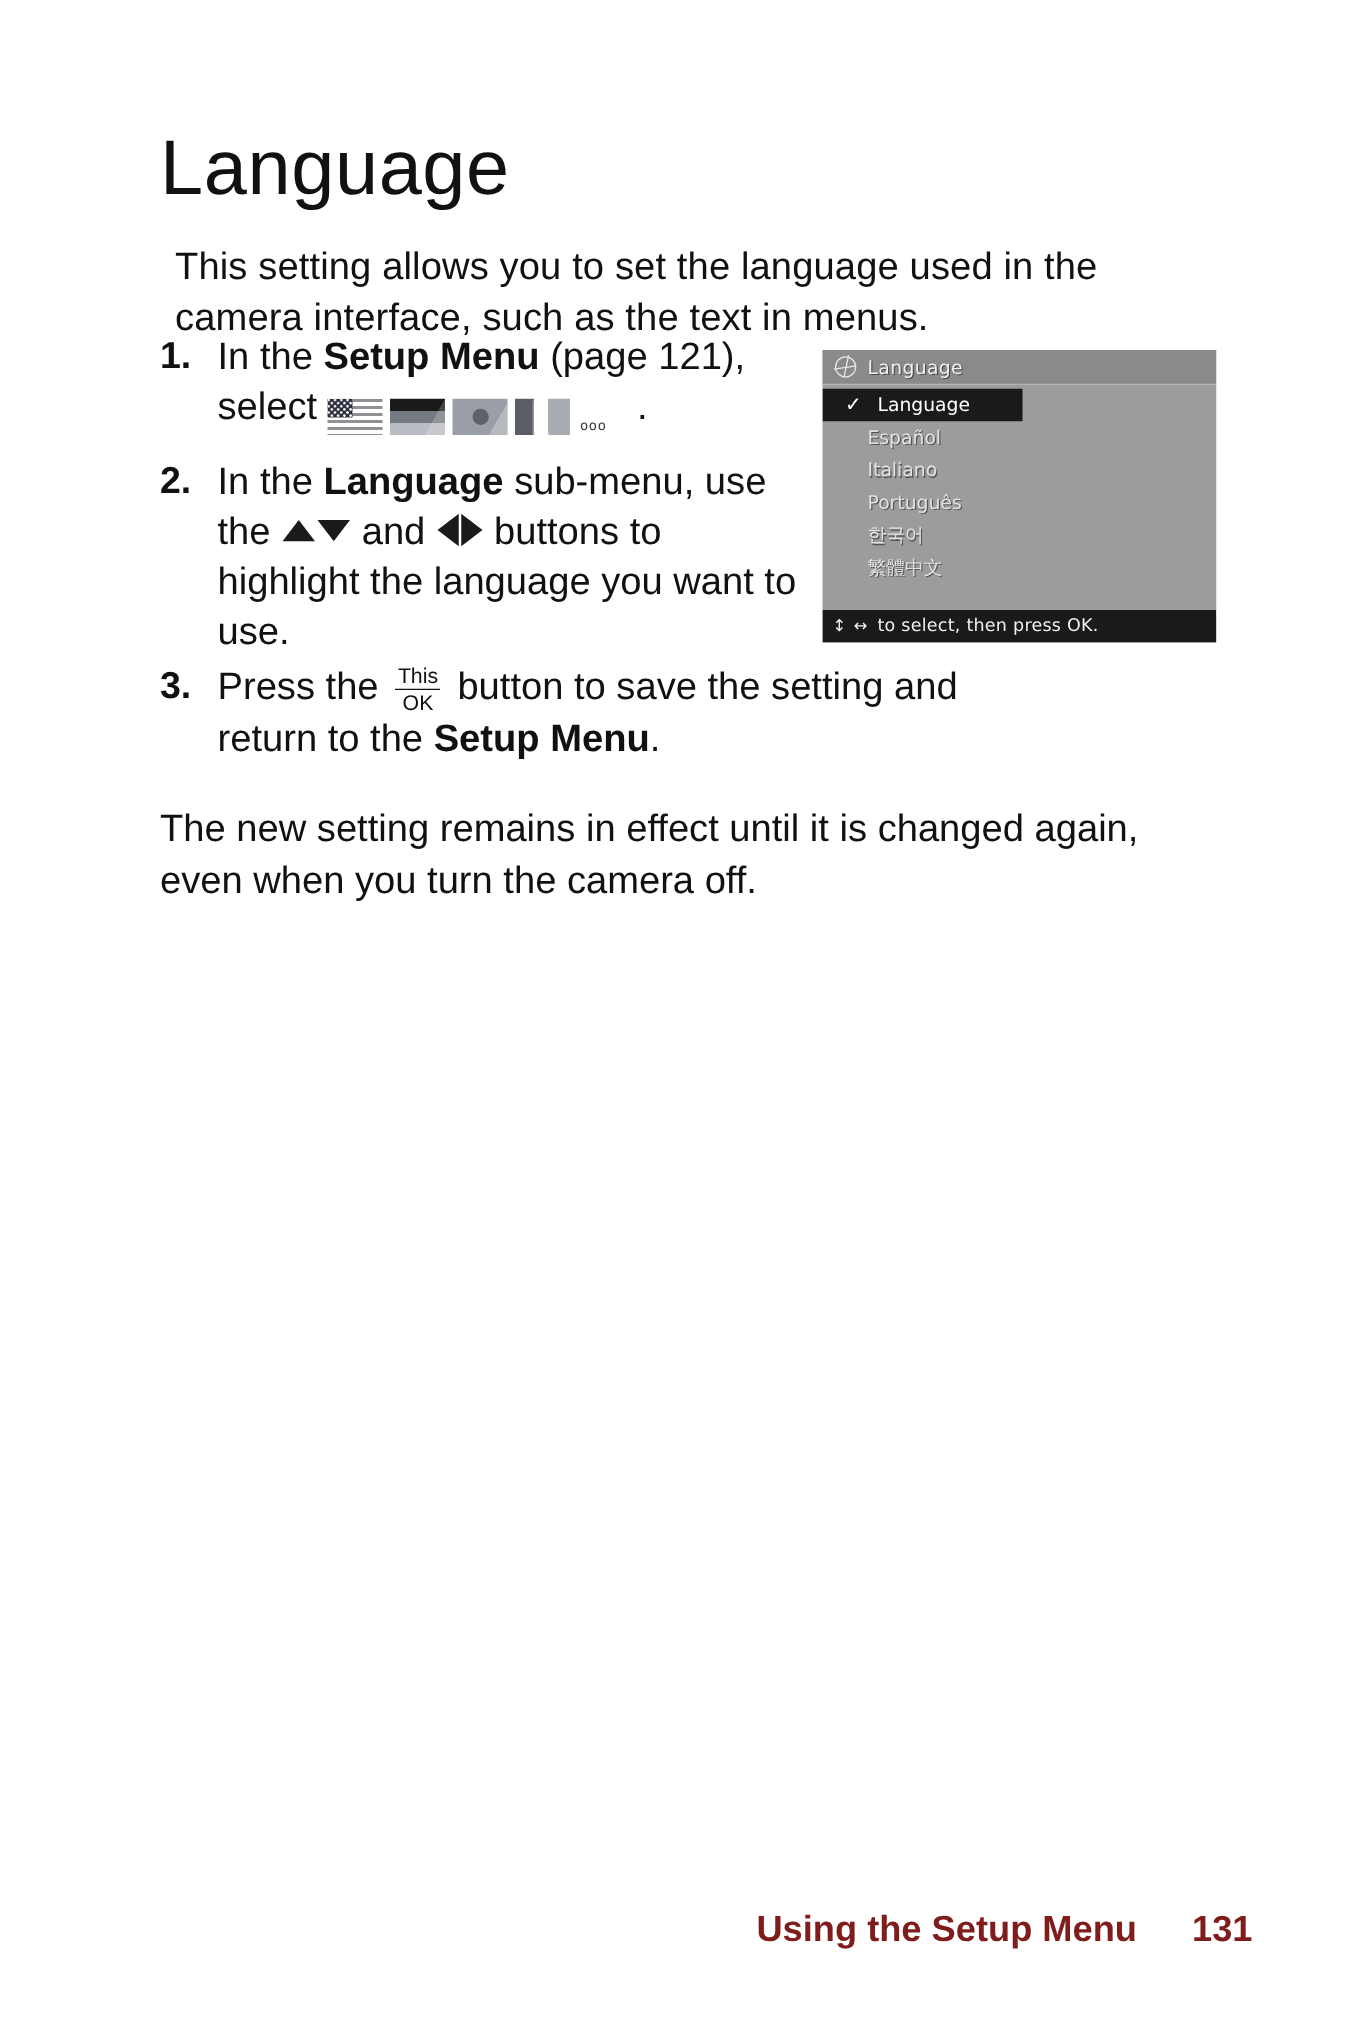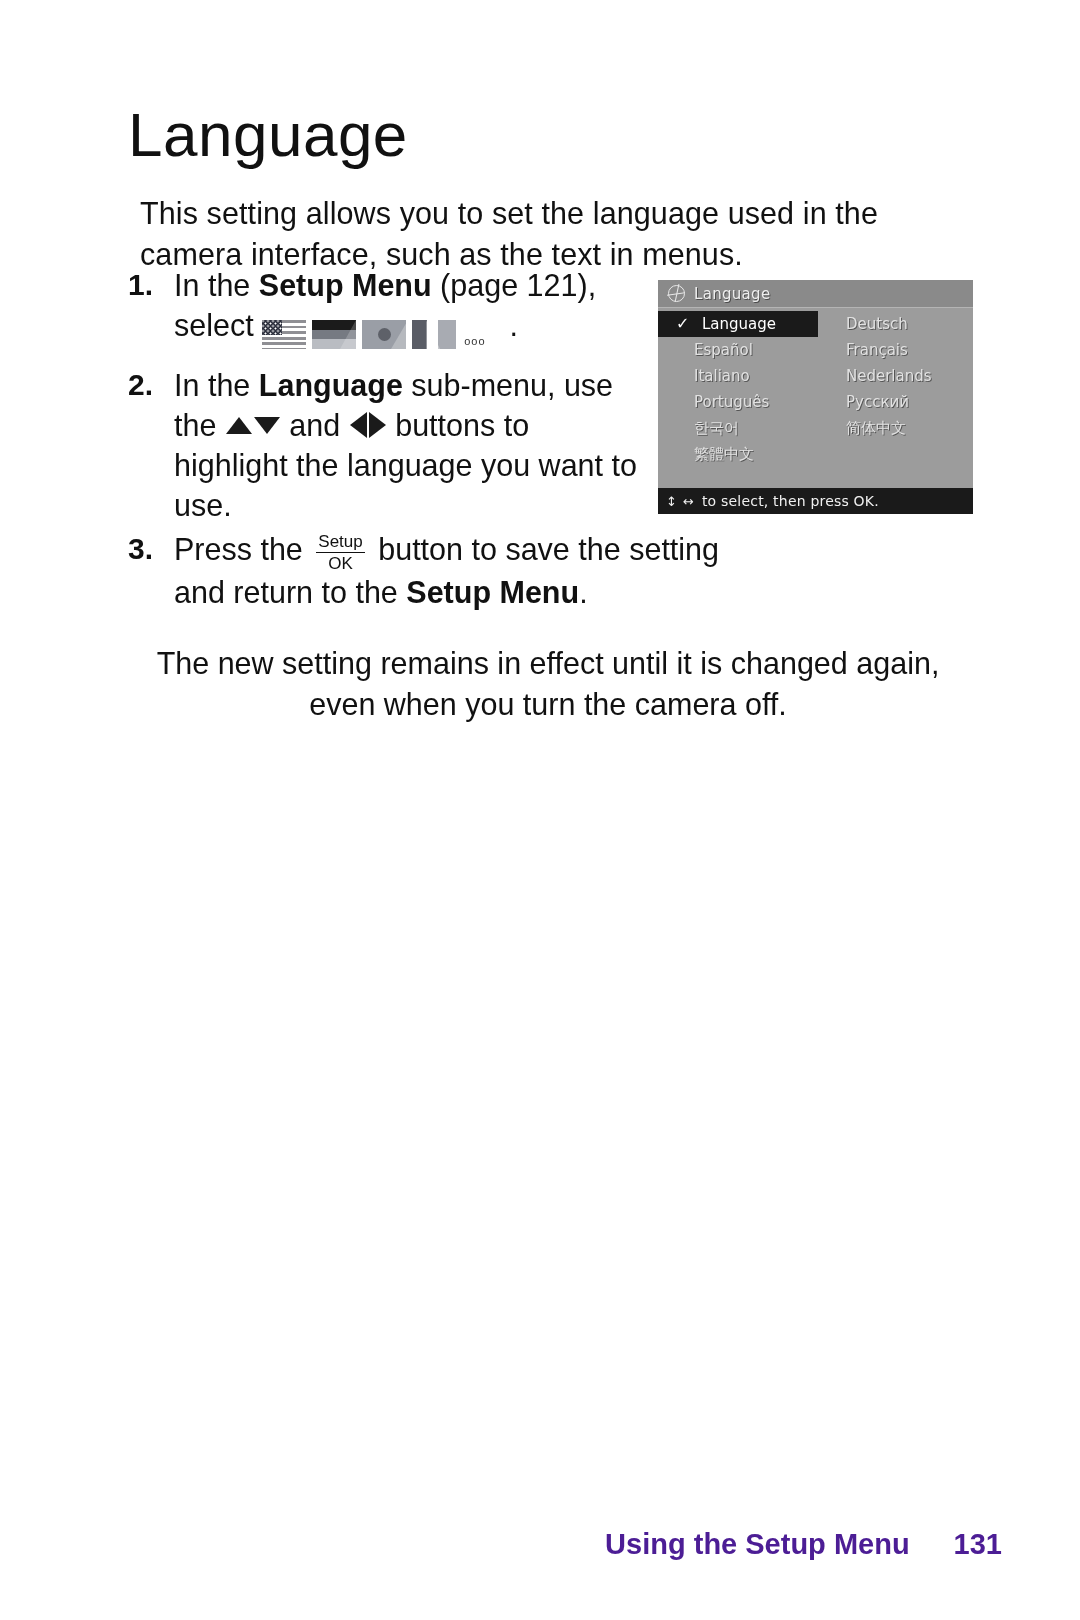--- a/index.html
+++ b/index.html
@@ -81,21 +81,20 @@
 
   .closing {
     position: absolute;
     left: 128px;
     top: 612px;
     width: 840px;
     font-size: 30.5px;
     line-height: 41px;
     font-weight: 300;
     color: #111;
-    text-align: center;
   }
 
   
   .flagrow {
     display: inline-block;
     vertical-align: -7px;
     white-space: nowrap;
   }
   .flag {
     display: inline-block;
@@ -360,21 +359,21 @@
   
   .page-footer {
     position: absolute;
     left: 0;
     top: 1528px;
     width: 1080px;
     text-align: right;
     padding-right: 78px;
     font-size: 29px;
     font-weight: 700;
-    color: #4c1d95;
+    color: #7f1d1d;
   }
   .page-footer .pf-label { margin-right: 44px; }
 </style>
 </head>
 <body>
 
 <div class="page">
 
   <h1 class="page-title">Language</h1>
 
@@ -384,21 +383,21 @@
 
     <div class="step">
       <span class="step-num">1.</span><span>In the </span><b>Setup Menu</b><span> (page 121), select </span><span class="flagrow"><span class="flag flag-us"></span><span class="flag flag-de"></span><span class="flag flag-jp"></span><span class="flag flag-fr"></span><span class="flag-tail">ooo</span></span><span class="flag-dot">.</span>
     </div>
 
     <div class="step">
       <span class="step-num">2.</span><span>In the </span><b>Language</b><span> sub-menu, use the </span><span class="tri tri-up"></span><span class="tri tri-down"></span><span> and </span><span class="tri tri-left"></span><span class="tri tri-right"></span><span> buttons to highlight the language you want to use.</span>
     </div>
 
     <div class="step wide">
-      <span class="step-num">3.</span><span>Press the </span><span class="menuok"><span class="mo-top">Setup</span><span class="mo-bot">OK</span></span><span> button to save the setting and return to the </span><b>Setup Menu</b><span>.</span>
+      <span class="step-num">3.</span><span>Press the </span><span class="menuok"><span class="mo-top">This</span><span class="mo-bot">OK</span></span><span> button to save the setting and return to the </span><b>Setup Menu</b><span>.</span>
     </div>
 
   </div>
 
   <p class="closing">The new setting remains in effect until it is changed again, even when you turn the camera off.</p>
 
   <div class="lcd">
 
     <div class="lcd-header">
       <span class="globe-icon"></span>
@@ -409,27 +408,20 @@
 
       <div class="lang-col left">
         <div class="lang-item selected"><span class="check">✓</span><span>Language</span></div>
         <div class="lang-item">Español</div>
         <div class="lang-item">Italiano</div>
         <div class="lang-item">Português</div>
         <div class="lang-item">한국어</div>
         <div class="lang-item">繁體中文</div>
       </div>
 
-      <div class="lang-col right">
-        <div class="lang-item">Deutsch</div>
-        <div class="lang-item">Français</div>
-        <div class="lang-item">Nederlands</div>
-        <div class="lang-item">Русский</div>
-        <div class="lang-item">简体中文</div>
-      </div>
 
     </div>
 
     <div class="lcd-footer">
       <span class="footer-arrows">↕ ↔</span>
       <span class="lcd-footer-text">to select, then press OK.</span>
     </div>
 
   </div>
 

